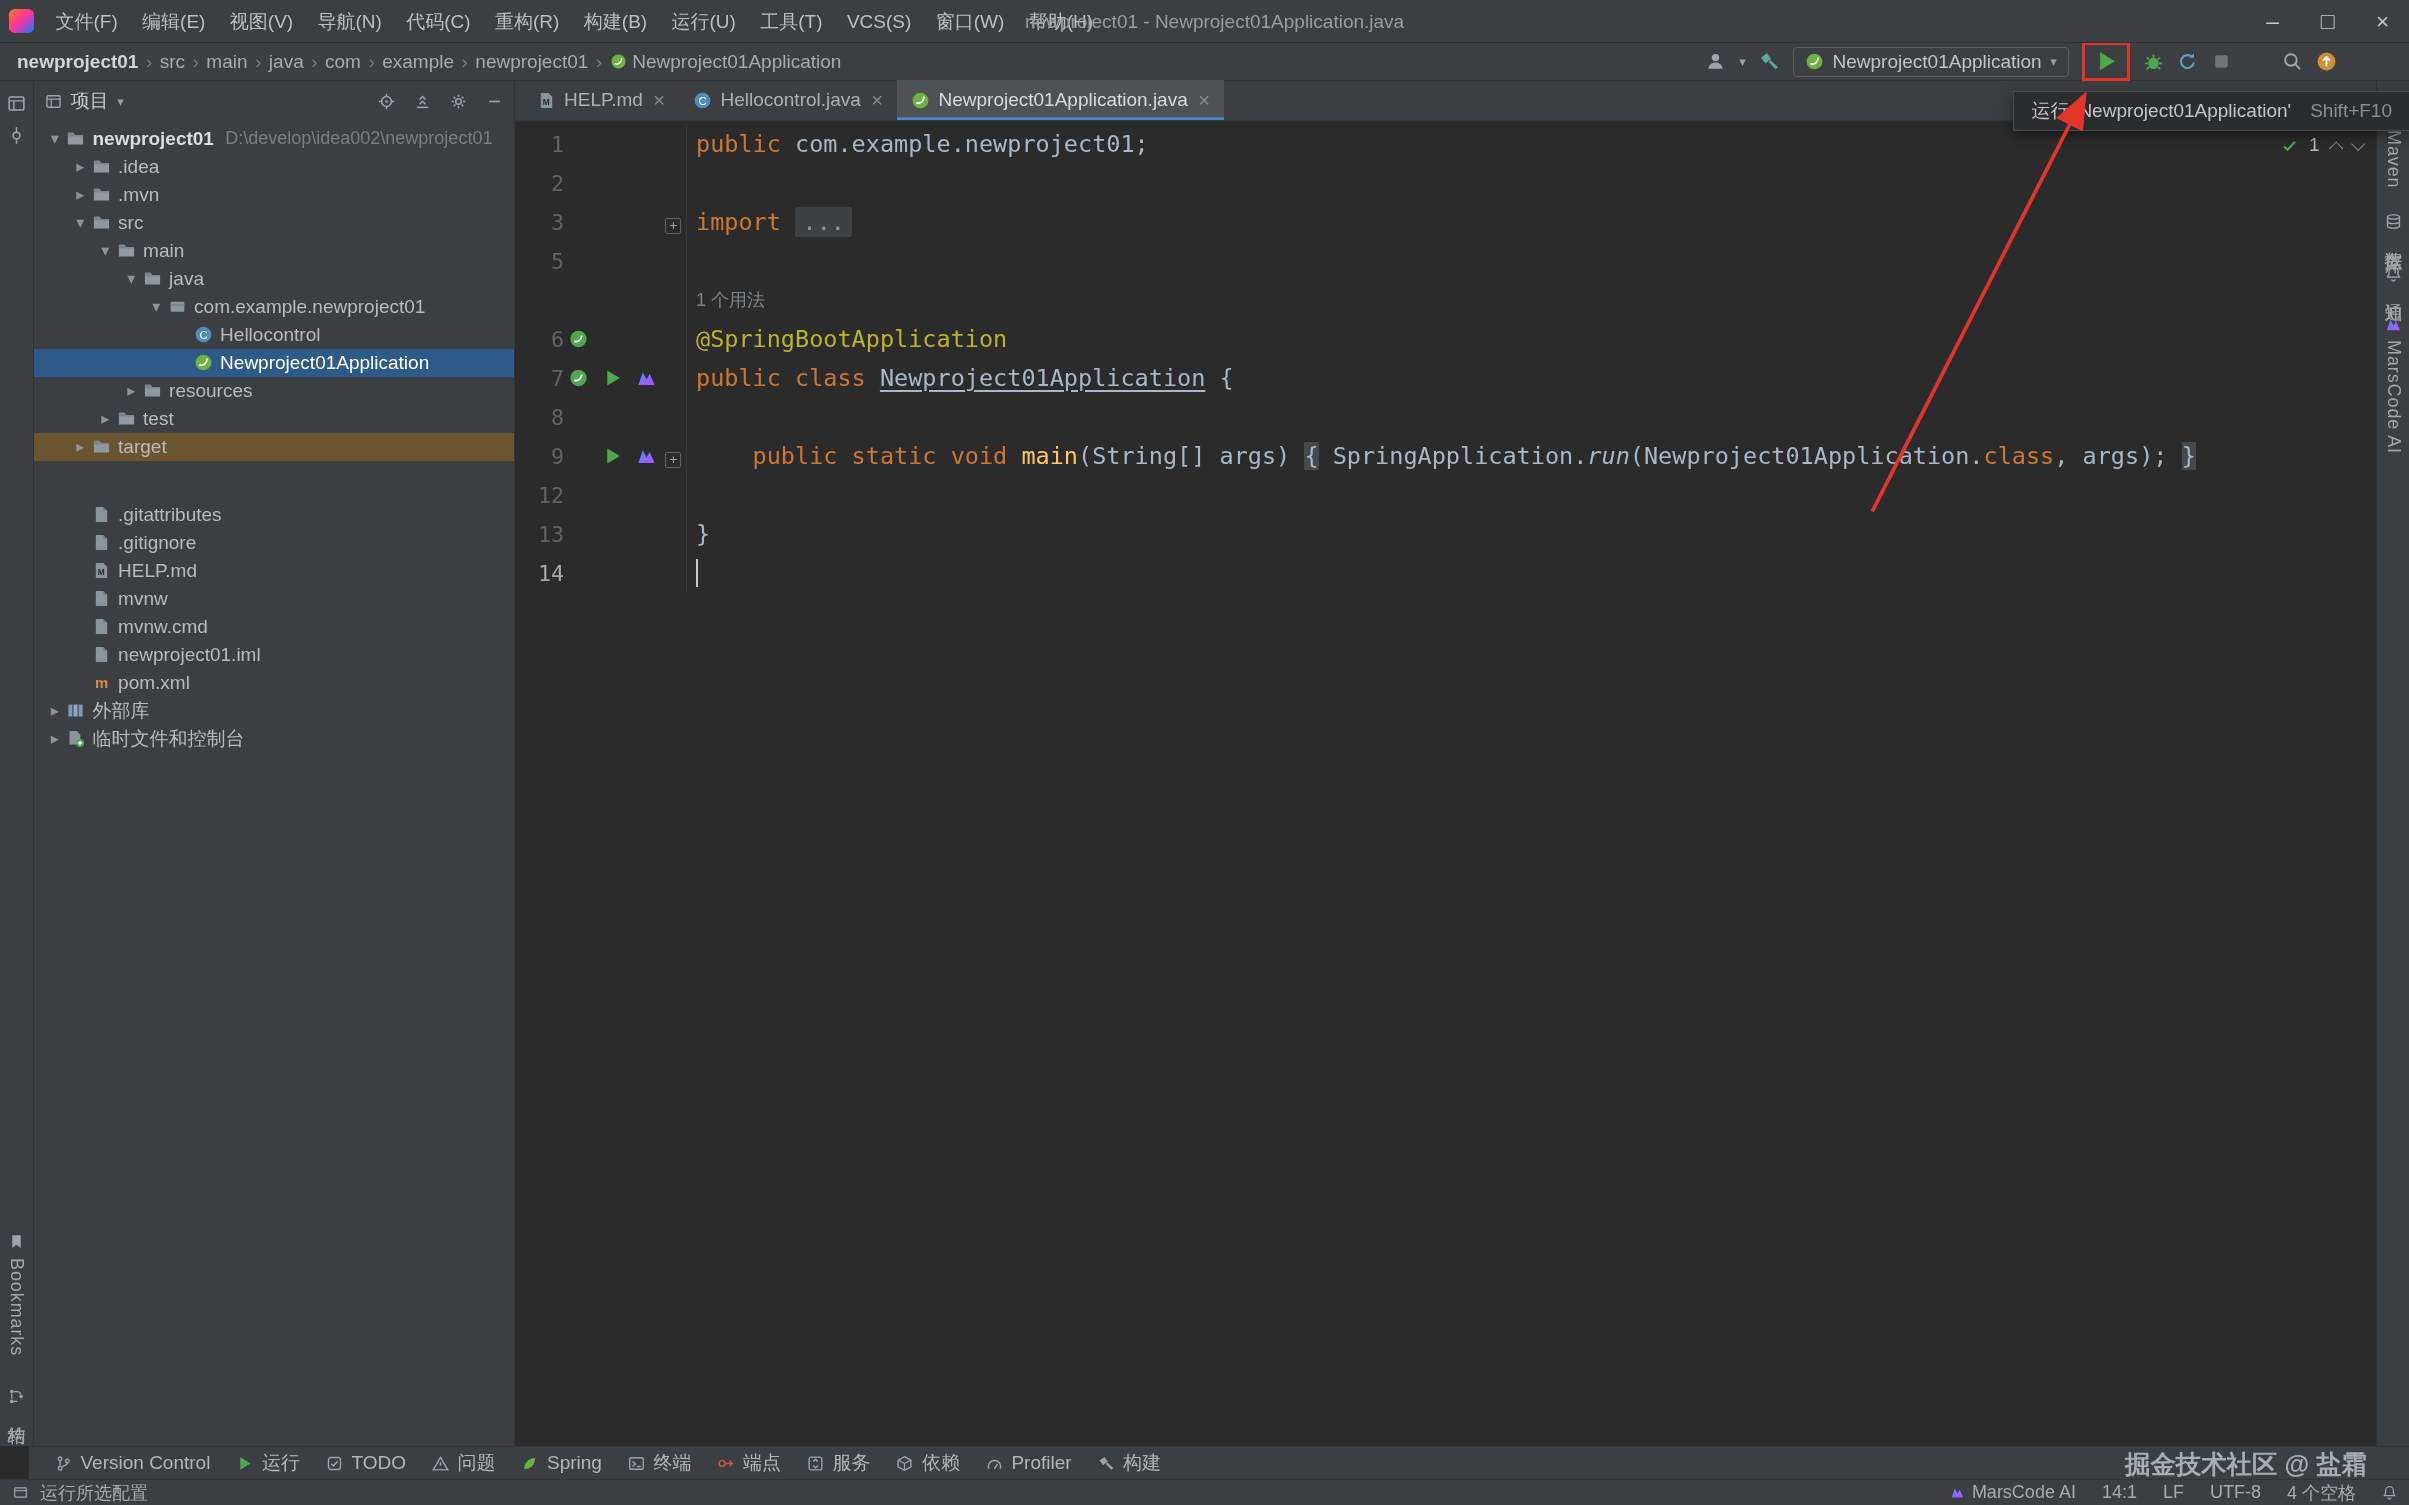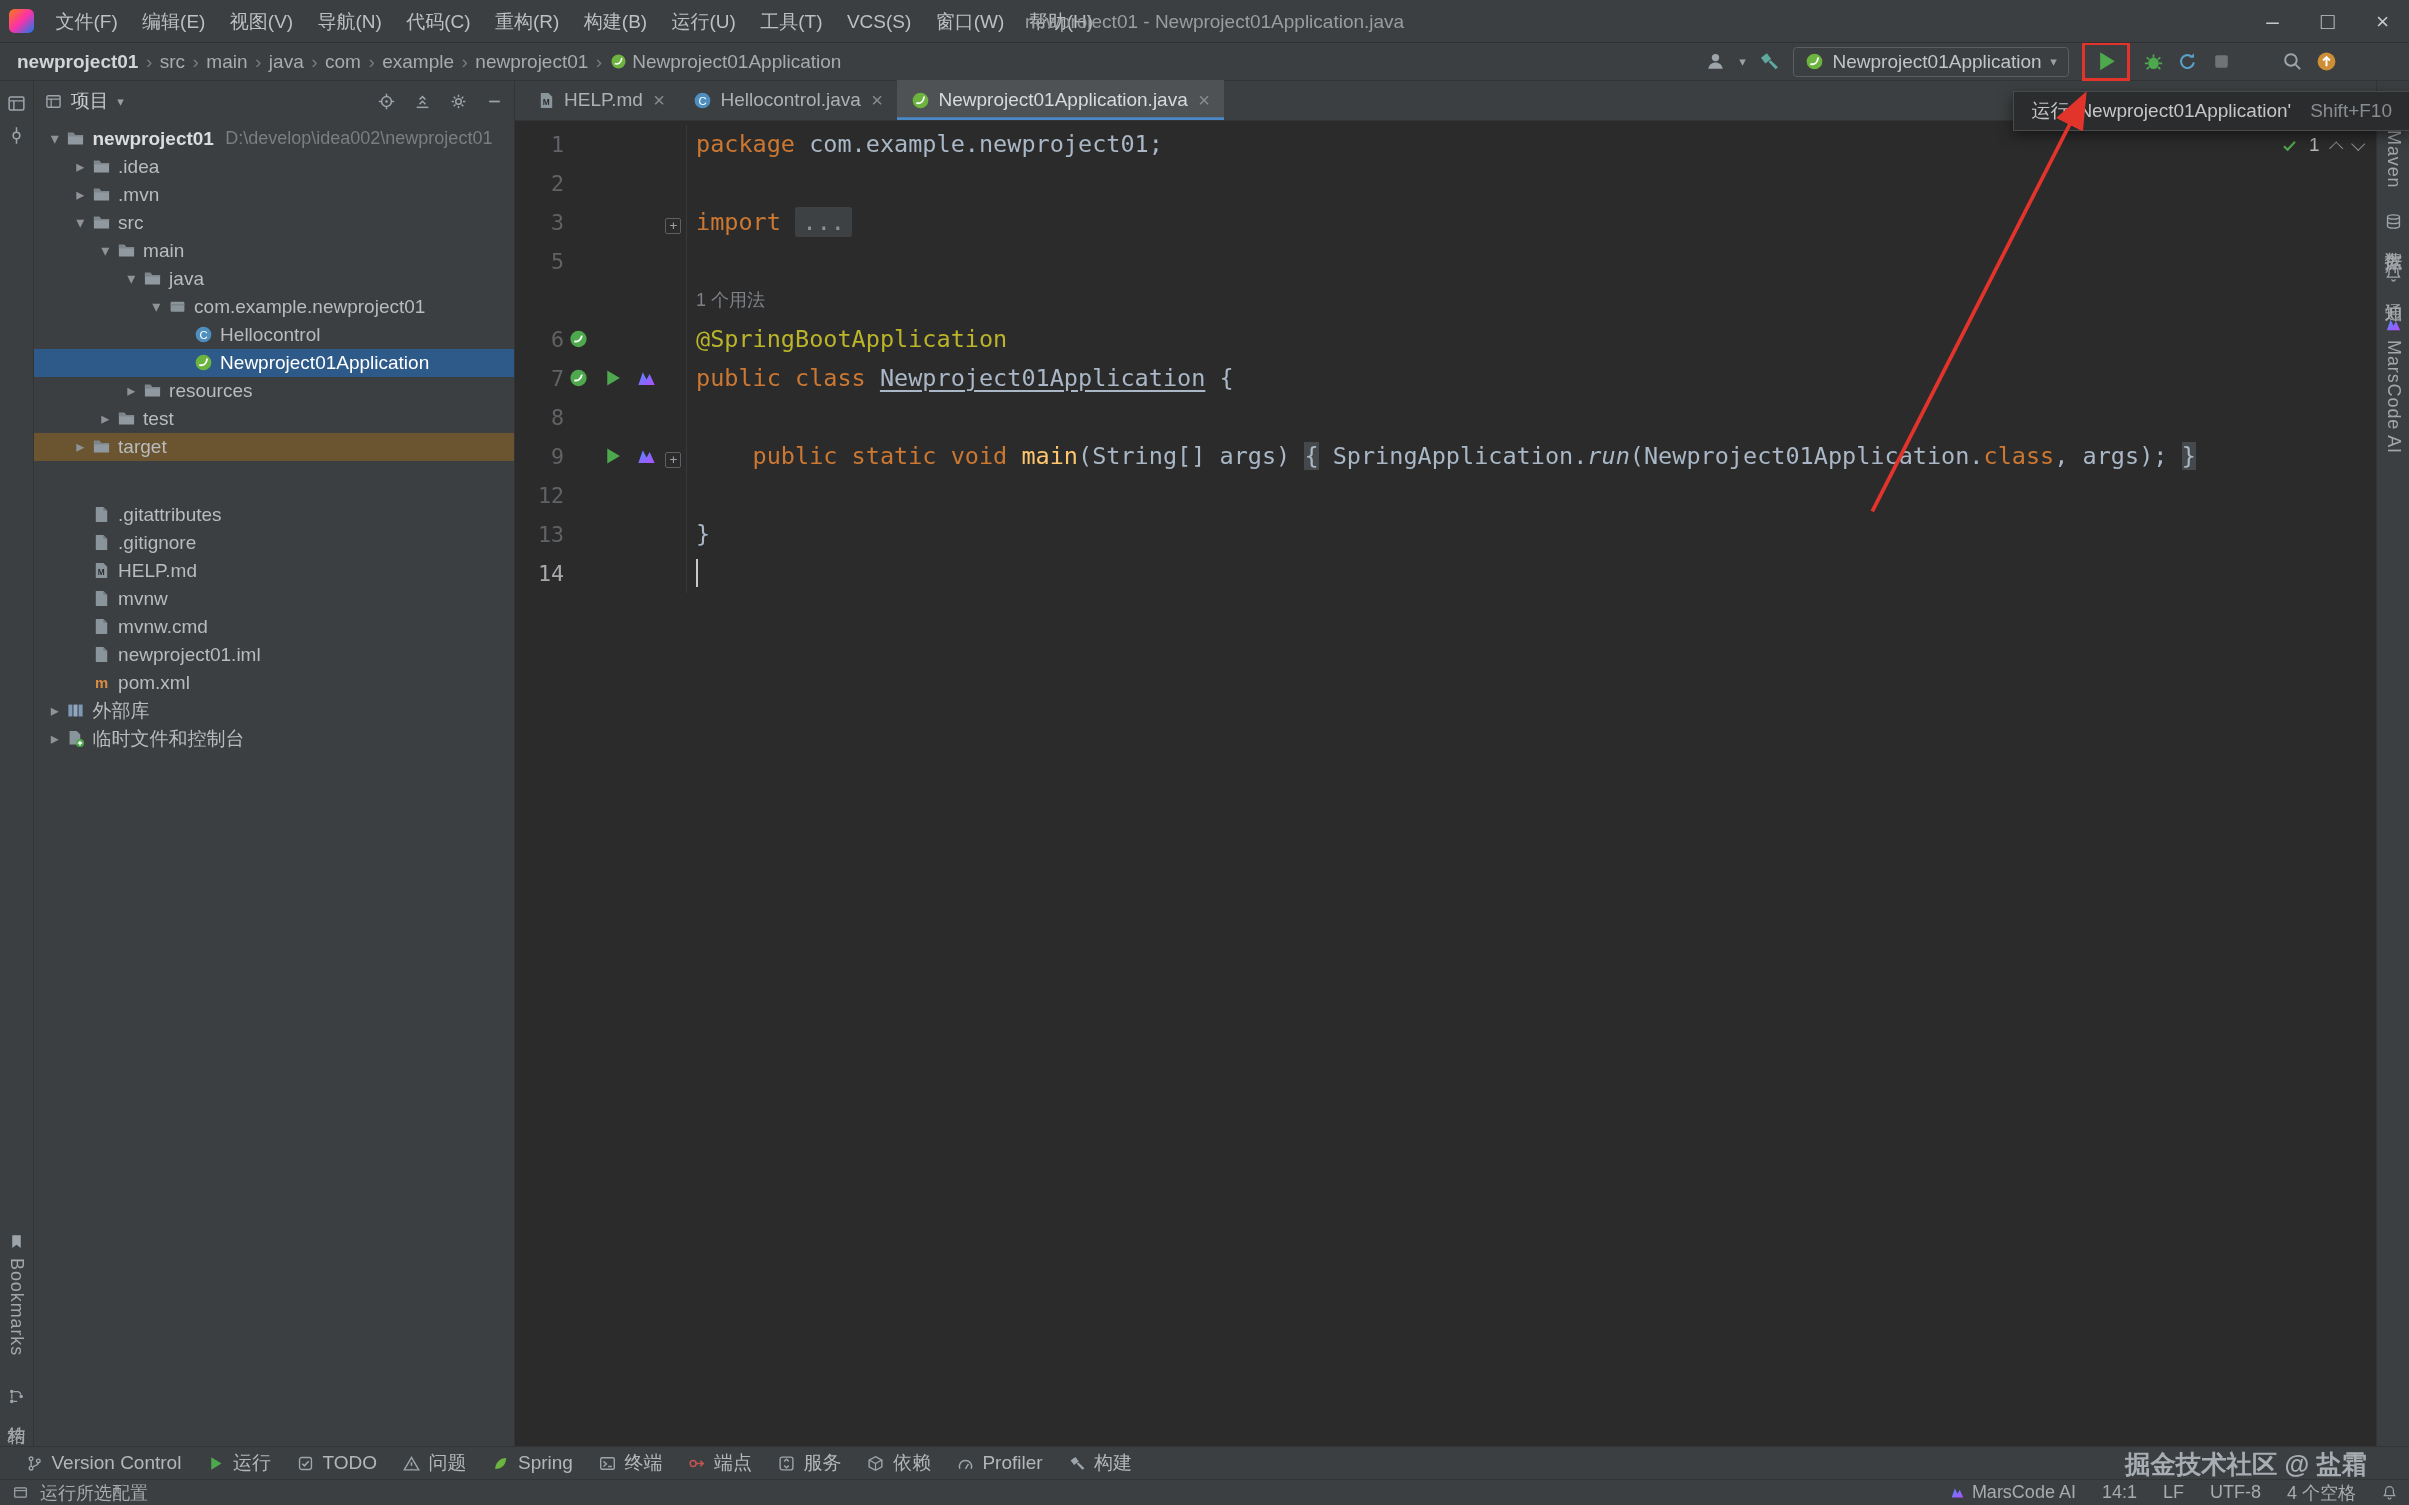--- a/index.html
+++ b/index.html
@@ -97,21 +97,21 @@
   .c-folded{background:#3e4144;color:#8d9296;border-radius:2.8px;padding:0.9px 7.5px;}
   .c-brace{background:#45494c;}
   .caret{display:inline-block;width:1.9px;height:28px;background:#c8c8c8;}
   .inspect{position:absolute;top:13px;right:13px;display:flex;align-items:center;gap:11.3px;
            font-family:"Liberation Sans",sans-serif;font-size:19px;color:#b7babc;}
   .wchev{width:10.4px;height:10.4px;border-right:1.9px solid #8a8f93;border-bottom:1.9px solid #8a8f93;display:inline-block;}
   .wchev.up{transform:rotate(-135deg);margin-top:5.6px;}
   .wchev.down{transform:rotate(45deg);margin-top:-1.9px;}
 
   
-  .bottombar{height:33px;background:#3c3f41;border-top:0.9px solid #323436;display:flex;align-items:center;padding:0 13px;}
+  .bottombar{height:33px;background:#3c3f41;border-top:0.9px solid #323436;display:flex;align-items:center;padding:0 13px;margin-left:29px;}
   .btool{display:flex;align-items:center;gap:8.5px;padding:0 13px;font-size:19px;color:#b4b7b9;height:100%;}
   .watermark{position:absolute;right:43px;top:1448px;font-size:25.4px;font-weight:600;color:#a7adb2;z-index:5;}
 
   
   .statusbar{height:26px;background:#3c3f41;border-top:0.9px solid #323436;display:flex;align-items:center;
              padding:0 13px;font-size:18px;color:#a8abad;}
   .st-left{display:flex;align-items:center;gap:12px;}
   .st-right{margin-left:auto;display:flex;align-items:center;gap:26px;}
   .st-item{display:flex;align-items:center;gap:6.6px;white-space:nowrap;}
 </style>
@@ -580,21 +580,21 @@
               </svg>
             </span>
           <span>1</span>
           <span class="wchev up"></span>
           <span class="wchev down"></span>
         </div>
       <div class="cline">
             <span class="lnum">1</span>
             <span class="lgut"></span>
             <span class="lfold"></span>
-            <span class="ctext"><span class="c-kw">package </span><span class="c-pl">com.example.newproject01;</span></span>
+            <span class="ctext"><span class="c-kw">public </span><span class="c-pl">com.example.newproject01;</span></span>
           </div>
           <div class="cline">
             <span class="lnum">2</span>
             <span class="lgut"></span>
             <span class="lfold"></span>
             <span class="ctext"></span>
           </div>
           <div class="cline">
             <span class="lnum">3</span>
             <span class="lgut"></span>

